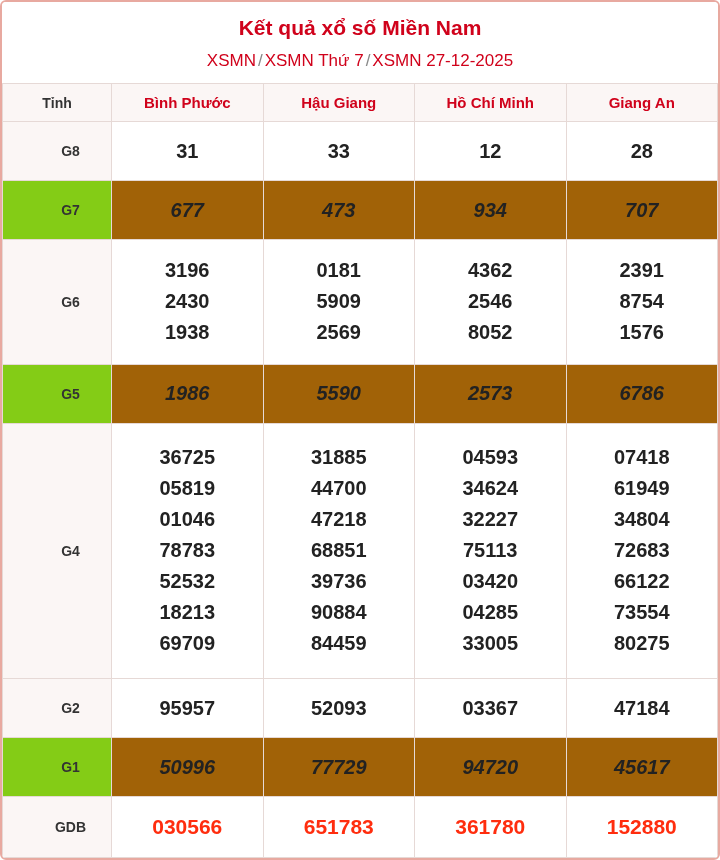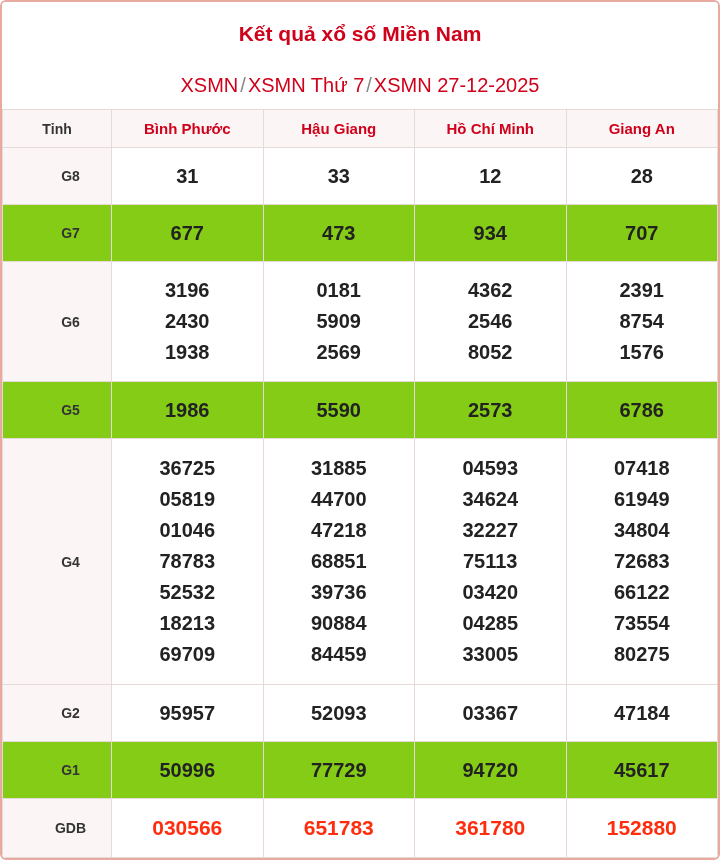--- a/index.html
+++ b/index.html
@@ -18,33 +18,33 @@
     width: 720px;
     height: 860px;
     border: 2px solid #e8a9a0;
     border-radius: 6px;
     overflow: hidden;
     background: #ffffff;
     display: flex;
     flex-direction: column;
   }
   .header {
-    padding: 18px 10px 10px 10px;
+    padding: 12px 10px 10px 10px;
     text-align: center;
     background: #ffffff;
   }
   .header-title {
     font-size: 21px;
     font-weight: bold;
     color: #d0021b;
     line-height: 1.3;
   }
   .breadcrumb {
-    margin-top: 24px;
-    font-size: 20px;
+    margin-top: 8px;
+    font-size: 17px;
     color: #d0021b;
     line-height: 1.4;
   }
   .breadcrumb .sep {
     color: #888888;
     margin: 0 2px;
   }
   table.results {
     border-collapse: collapse;
     width: 100%;
@@ -79,21 +79,22 @@
     padding-left: 28px;
   }
   td.numbers {
     font-size: 20px;
     font-weight: bold;
     color: #222222;
     padding: 12px 4px;
     line-height: 1.55;
   }
   tr.row-alt td.numbers {
-    background: #84cc16;
+    background: #a16207;
+    font-style: italic;
   }
   tr.row-alt td.prize-label {
     background: #84cc16;
     margin-top: 8px;
   }
   tr.gdb td.numbers {
     color: #ff2d0e;
     font-size: 21px;
   }
   .num-line {

